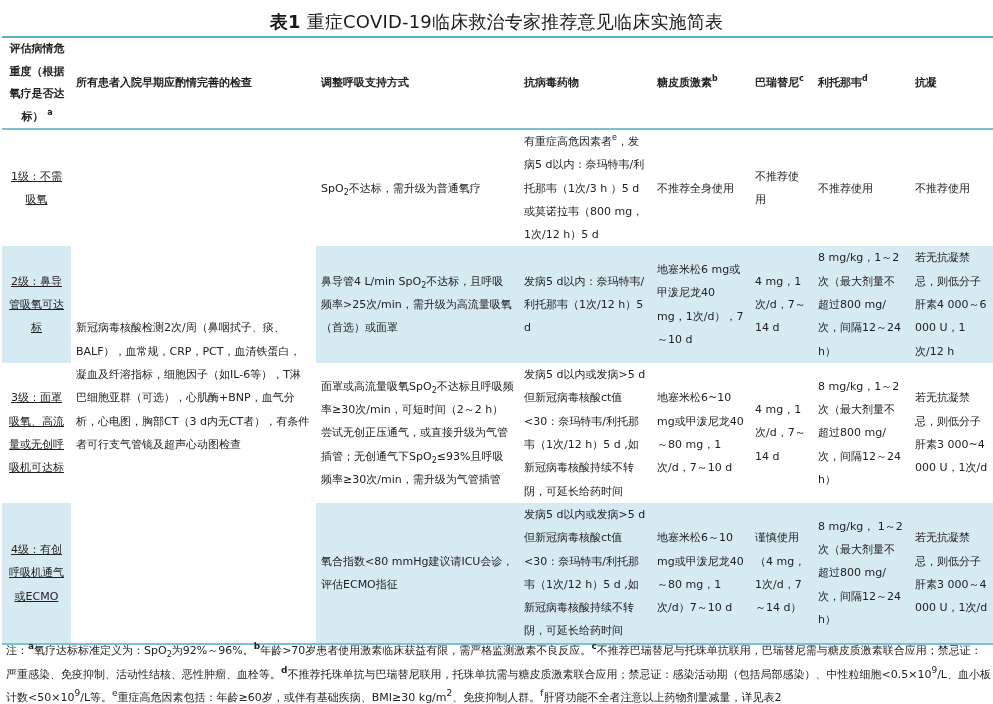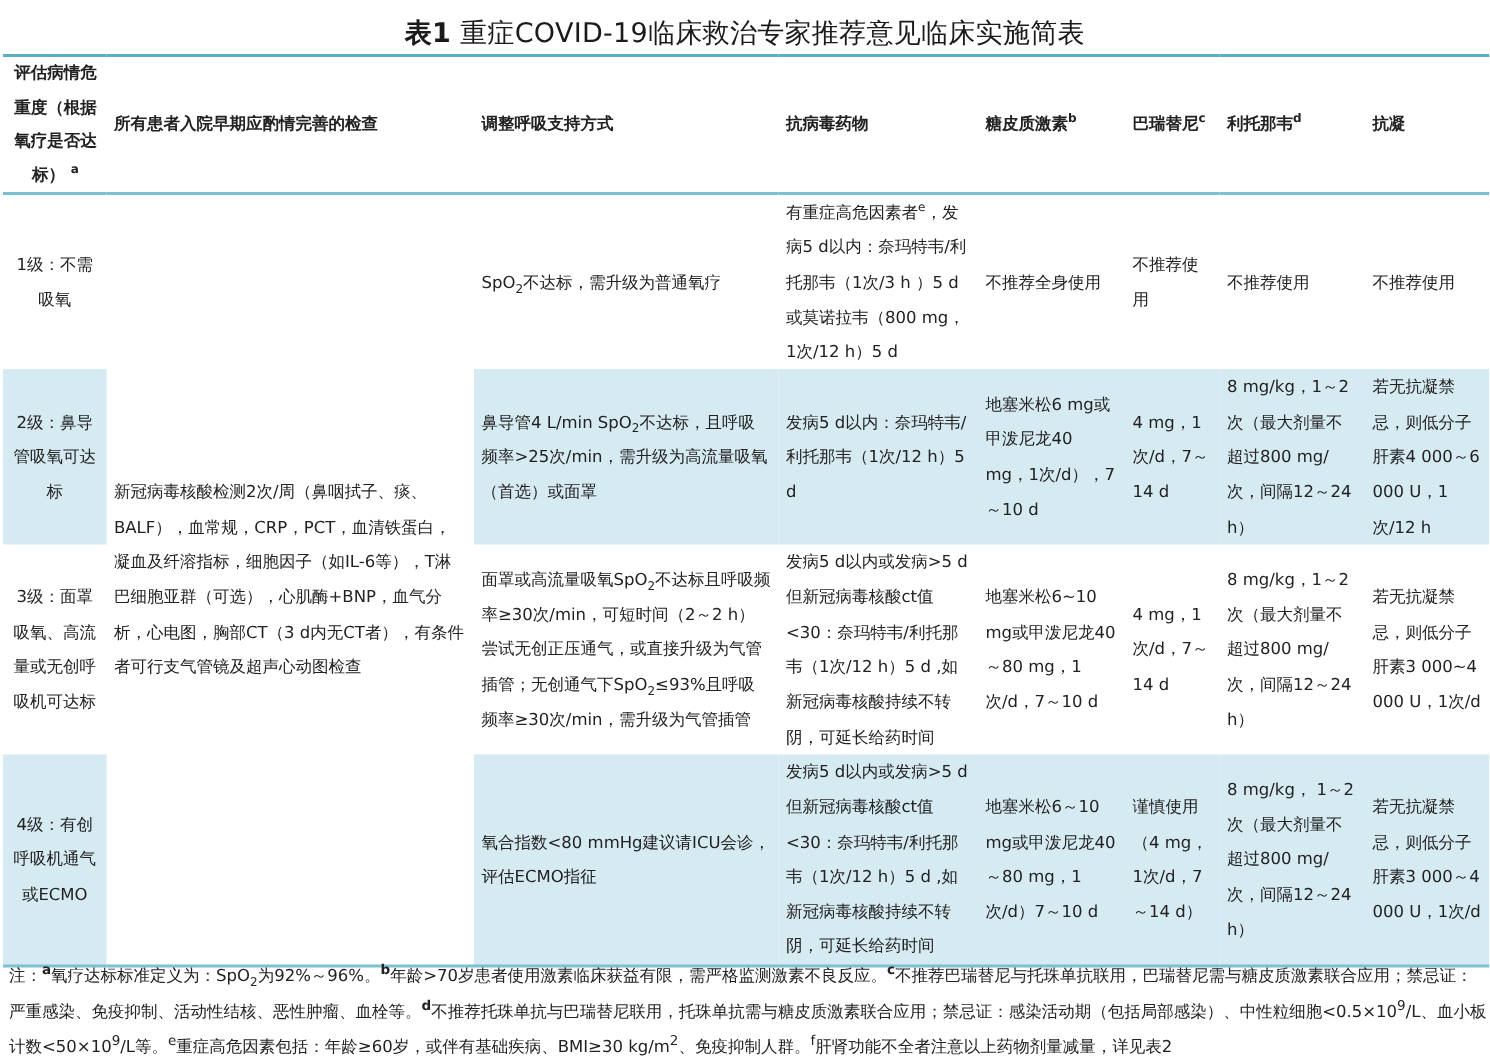--- a/index.html
+++ b/index.html
@@ -23,21 +23,21 @@
   }
   table.main thead tr { height: 75px; border-top: 2px solid #5aaec8; border-bottom: 2px solid #7cc0d4; }
   table.main thead th { text-align: left; font-weight: bold; color: #222; font-size: 11px; }
   table.main thead th.c1 { text-align: center; padding-left: 6px; line-height: 22.5px; }
   table.main tbody tr.r1 { height: 117px; }
   table.main tbody tr.r2 { height: 112px; }
   table.main tbody tr.r3 { height: 140px; }
   table.main tbody tr.r4 { height: 136px; border-bottom: 2px solid #7cc0d4; }
   tr.shade td { background: #d6eaf2; }
   tr.shade td.merged, td.merged { background: #ffffff !important; margin-left: 44px; }
-  td.level { text-align: center; }
+  td.level { text-align: center; text-decoration: underline; }
   sup { font-size: 8px; line-height: 0; vertical-align: super; font-weight: bold; }
   sub { font-size: 8px; line-height: 0; vertical-align: sub; }
   .notes {
     position: absolute; left: 6px; top: 639px; width: 985px;
     font-size: 11px; line-height: 23.5px; color: #222;
   }
   .notes sup { font-weight: bold; font-size: 9px; }
 </style>
 </head>
 <body>

